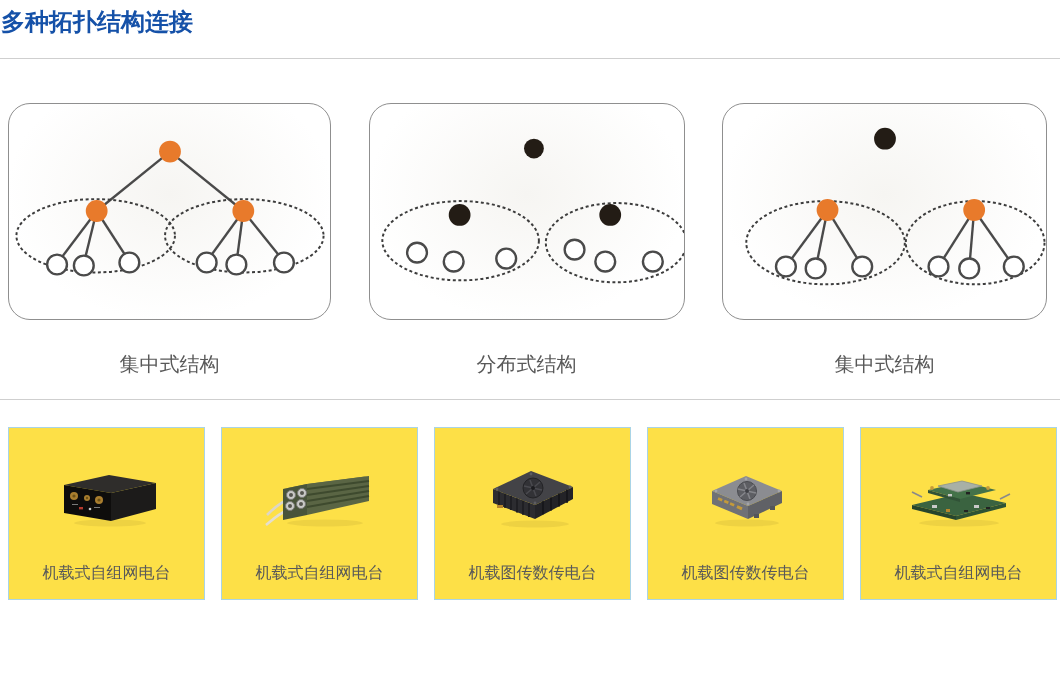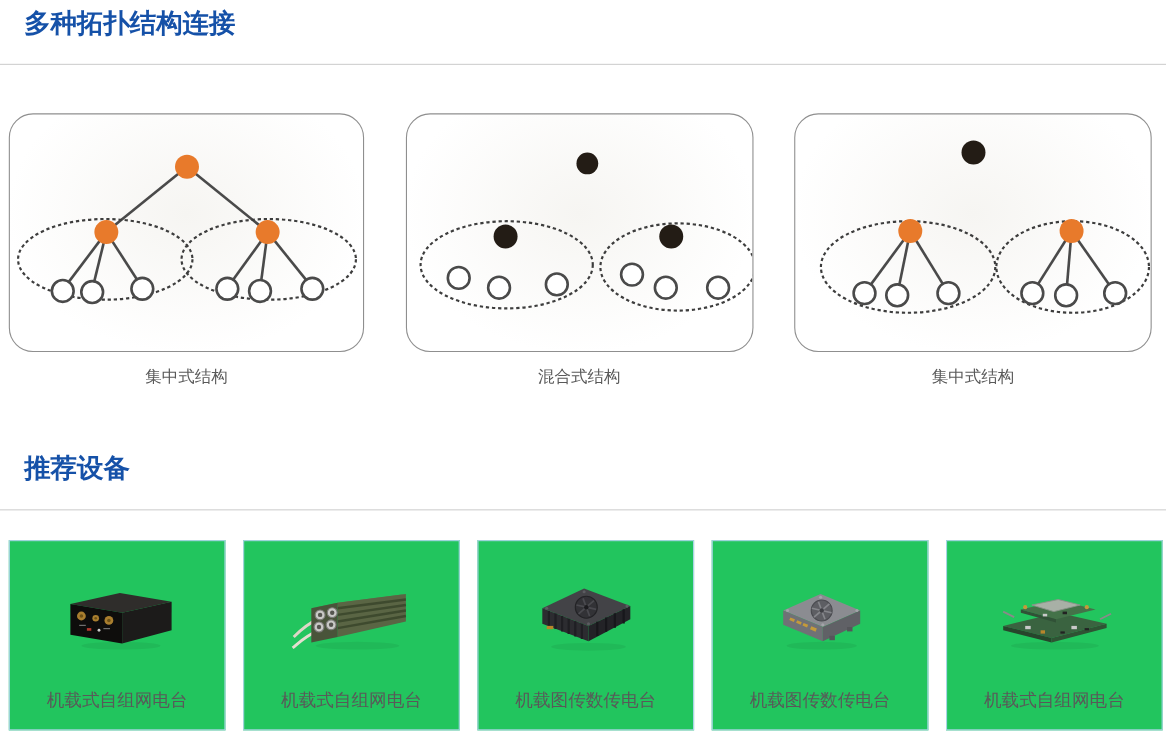--- a/index.html
+++ b/index.html
@@ -11,48 +11,48 @@
     --node-orange:#e87a2b;
     --node-black:#231c15;
     --line-gray:#4a4a4a;
   }
   *{box-sizing:border-box;margin:0;padding:0}
   html,body{width:1060px;height:680px;overflow:hidden;background:#fff;
     font-family:"Liberation Sans","DejaVu Sans",sans-serif;}
   .section-title{
     color:var(--heading-blue);
     font-size:24px;font-weight:bold;
-    padding-left:22px;line-height:30px;
+    padding-left:1px;line-height:30px;
   }
   .title-1{margin-top:7px}
   .title-2{margin-top:60px}
   hr.divider{border:none;border-top:1px solid var(--divider-gray);margin-top:21px;width:100%}
   
   .topo-row{display:flex;justify-content:space-between;padding:0 13px 0 8px;margin-top:44px}
   .topo-item{display:flex;flex-direction:column;align-items:center}
   .topo-item:nth-child(1) .topo-panel{width:323px}
   .topo-item:nth-child(2) .topo-panel{width:316px}
   .topo-item:nth-child(3) .topo-panel{width:325px}
   .topo-panel{
     height:217px;border:1.5px solid var(--panel-border);border-radius:22px;
     background:radial-gradient(ellipse at 50% 42%, #f6f5f2 0%, #ffffff 72%);
     overflow:hidden;
   }
   .topo-panel svg{width:100%;height:100%;display:block}
-  .topo-caption{margin-top:13px;font-size:15px;color:var(--caption-gray)}
+  .topo-caption{margin-top:31px;font-size:20px;color:var(--caption-gray)}
   
   .t-line{stroke:var(--line-gray);stroke-width:2.4}
   .t-ellipse{fill:none;stroke:#3d3d3d;stroke-width:2;stroke-dasharray:3 2.6}
   .t-white{fill:#ffffff;stroke:var(--line-gray);stroke-width:2.4}
   .t-orange{fill:var(--node-orange)}
   .t-black{fill:var(--node-black)}
   
   .cards-row{display:flex;gap:16px;padding:0 3px 0 8px;margin-top:27px}
   .card{
-    width:197px;height:173px;border:1px solid var(--card-border);background:#22c55e;
+    width:197px;height:173px;border:1px solid var(--card-border);background:#fde047;
     display:flex;flex-direction:column;align-items:center;cursor:pointer;
   }
   .card-img{flex:1;display:flex;align-items:center;justify-content:center;width:100%}
   .card-img svg{width:118px;height:70px}
   .card-label{font-size:16px;color:var(--caption-gray);margin-bottom:15px;text-align:center}
 </style>
 </head>
 <body>
 
 <div class="page">
@@ -98,21 +98,21 @@
           <circle class="t-black" cx="90" cy="112" r="11"></circle>
           <circle class="t-black" cx="242" cy="112" r="11"></circle>
           <circle class="t-white" cx="47" cy="150" r="10"></circle>
           <circle class="t-white" cx="84" cy="159" r="10"></circle>
           <circle class="t-white" cx="137" cy="156" r="10"></circle>
           <circle class="t-white" cx="206" cy="147" r="10"></circle>
           <circle class="t-white" cx="237" cy="159" r="10"></circle>
           <circle class="t-white" cx="285" cy="159" r="10"></circle>
         </svg>
       </div>
-      <div class="topo-caption">混合式结构</div>
+      <div class="topo-caption">分布式结构</div>
     </div>
 
     <div class="topo-item">
       <div class="topo-panel">
         <svg viewBox="0 0 325 217">
           <line class="t-line" x1="105" y1="107" x2="63" y2="164"></line>
           <line class="t-line" x1="105" y1="107" x2="93" y2="166"></line>
           <line class="t-line" x1="105" y1="107" x2="140" y2="164"></line>
           <line class="t-line" x1="253" y1="107" x2="217" y2="164"></line>
           <line class="t-line" x1="253" y1="107" x2="248" y2="166"></line>
@@ -128,21 +128,20 @@
           <circle class="t-white" cx="293" cy="164" r="10"></circle>
           <circle class="t-orange" cx="105" cy="107" r="11"></circle>
           <circle class="t-orange" cx="253" cy="107" r="11"></circle>
         </svg>
       </div>
       <div class="topo-caption">集中式结构</div>
     </div>
 
   </div>
 
-  <h2 class="section-title title-2">推荐设备</h2>
   <hr class="divider">
 
   <div class="cards-row">
 
     <div class="card">
       <div class="card-img">
         <svg viewBox="0 0 110 70">
           <ellipse cx="58" cy="62" rx="36" ry="3.5" fill="#000" opacity="0.06"></ellipse>
           <polygon points="12,24 57,14 104,22 59,32" fill="#2f2d2b"></polygon>
           <polygon points="12,24 59,32 59,60 12,52" fill="#0e0d0c"></polygon>

